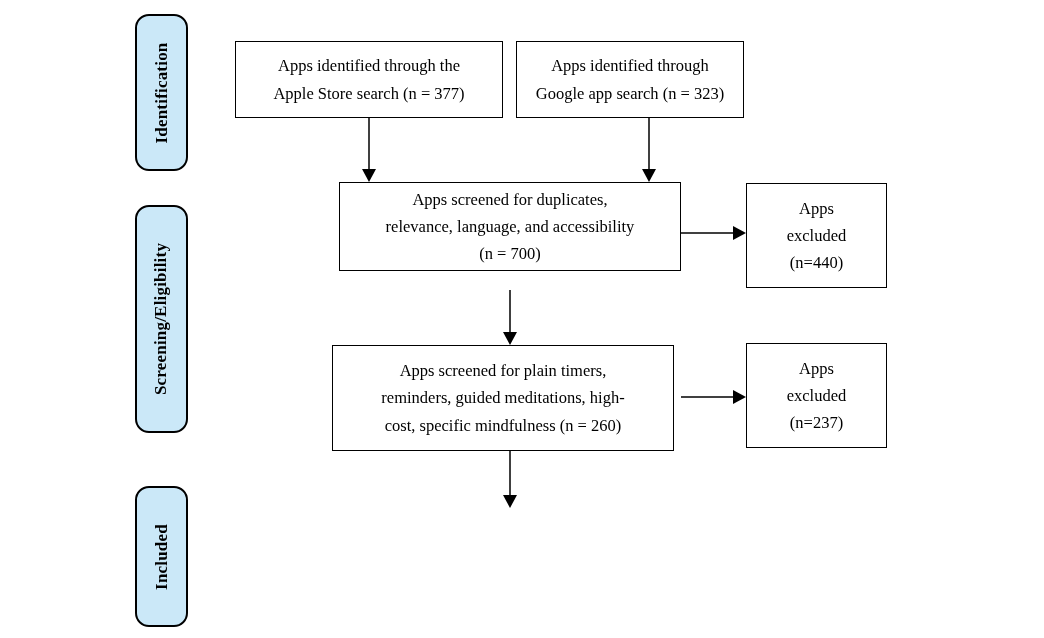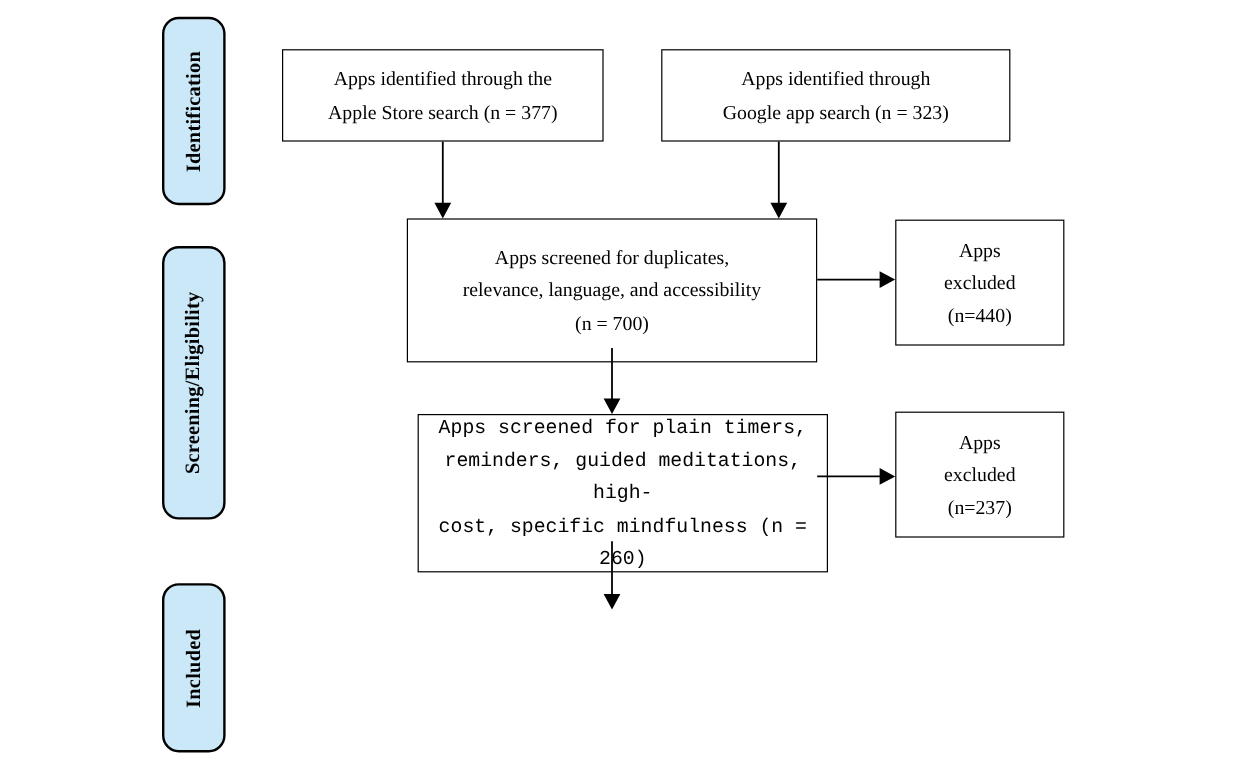--- a/index.html
+++ b/index.html
@@ -49,24 +49,24 @@
     align-items: center;
     justify-content: center;
     text-align: center;
     font-size: 16.5px;
     line-height: 1.65;
     white-space: pre-line;
     box-sizing: border-box;
     padding: 2px 6px;
   }
   #box-apple     { left: 235px; top: 41px;  width: 268px; height: 77px; }
-  #box-google    { left: 516px; top: 41px;  width: 291px; height: 77px; margin-left: 35px; }
-  #box-screen1   { left: 339px; top: 182px; width: 342px; height: 120px; }
+  #box-google    { left: 516px; top: 41px;  width: 228px; height: 77px; }
+  #box-screen1   { left: 339px; top: 182px; width: 342px; height: 89px; }
   #box-excluded1 { left: 746px; top: 183px; width: 141px; height: 105px; }
-  #box-screen2   { left: 348px; top: 345px; width: 342px; height: 132px; font-family: Liberation Mono, monospace; }
+  #box-screen2   { left: 332px; top: 345px; width: 342px; height: 106px; }
   #box-excluded2 { left: 746px; top: 343px; width: 141px; height: 105px; }
   #box-final     { left: 338px; top: 508px; width: 343px; height: 105px; }
 
   #arrow-layer {
     position: absolute;
     left: 0;
     top: 0;
     width: 1044px;
     height: 638px;
     pointer-events: none;

